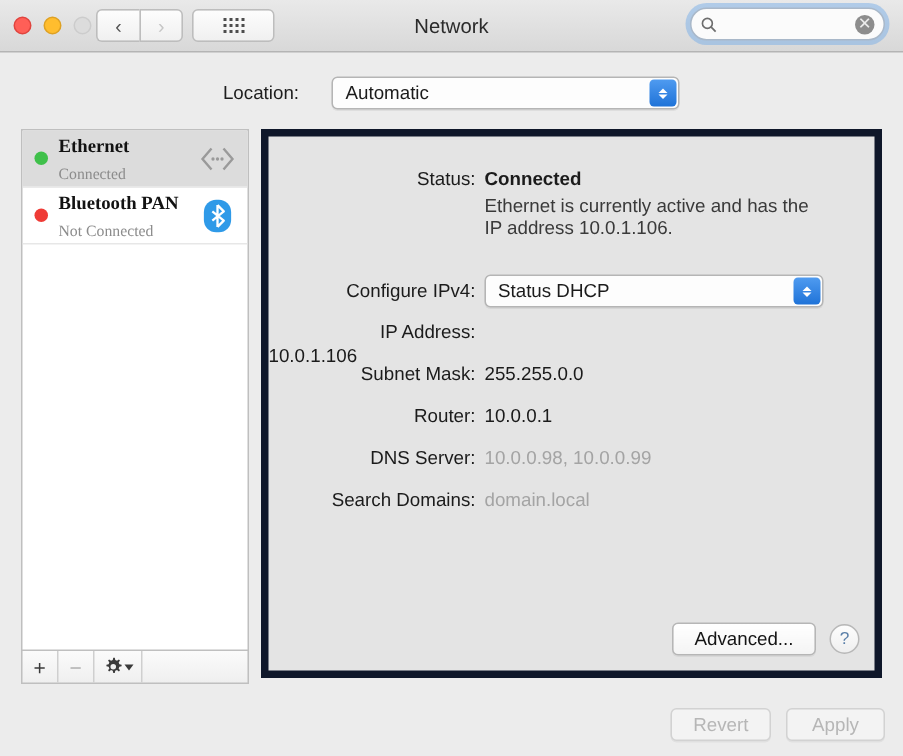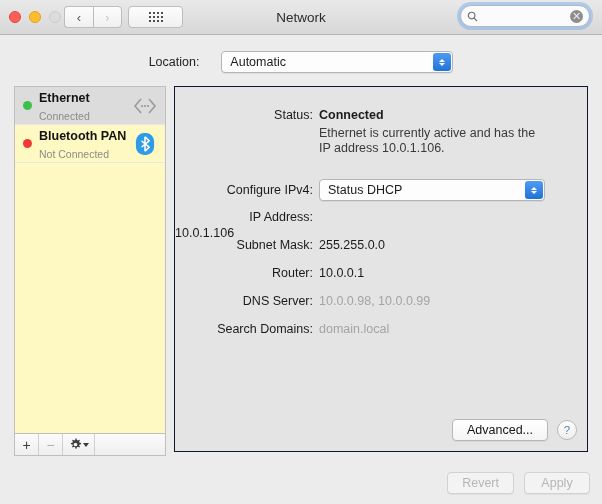--- a/index.html
+++ b/index.html
@@ -145,23 +145,24 @@
     border-right: 3px solid transparent;
   }
   .popup .stepper .up   { border-bottom: 3.5px solid #fff; }
   .popup .stepper .down { border-top: 3.5px solid #fff; }
   #locpopup { width: 232px; margin-left: 14px; }
 
   
   #sidebar {
     position: absolute; left: 14px; top: 86px;
     width: 152px; height: 348px;
-    background: #fef9c3;
+    background: #ffffff;
     border: 1px solid #bfbfbf;
     overflow: hidden;
+    font-family: Liberation Serif, serif;
   }
   .svc {
     position: relative;
     height: 38px;
     display: flex; align-items: center;
     border-bottom: 1px solid #e7e7e7;
     padding-left: 8px;
   }
   .svc.selected { background: #dcdcdc; }
   .svc .statusdot {
@@ -204,21 +205,21 @@
     border-right: 3px solid transparent;
     border-top: 4px solid #3a3a3a;
   }
   #tbfill { flex: 1; }
 
   
   #detail {
     position: absolute; left: 174px; top: 86px;
     width: 414px; height: 366px;
     background: #e4e4e4;
-    border: 1px solid #0f172a;
+    border: 5px solid #0f172a;
   }
 
   .frow {
     position: absolute;
     display: flex; align-items: flex-start;
   }
   .flabel {
     width: 144px; text-align: right;
     font-size: 12.5px; color: #1b1b1b;
     padding-right: 6px; flex: none;

